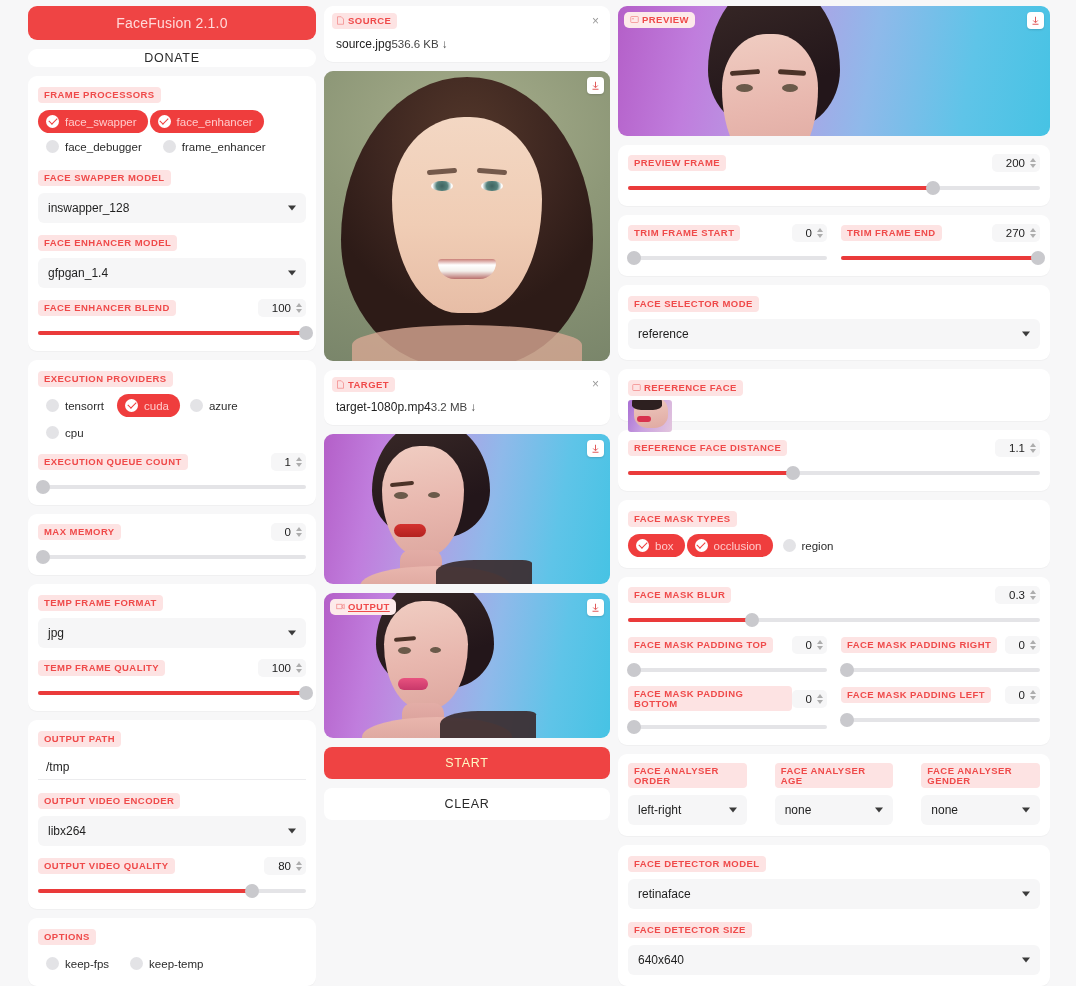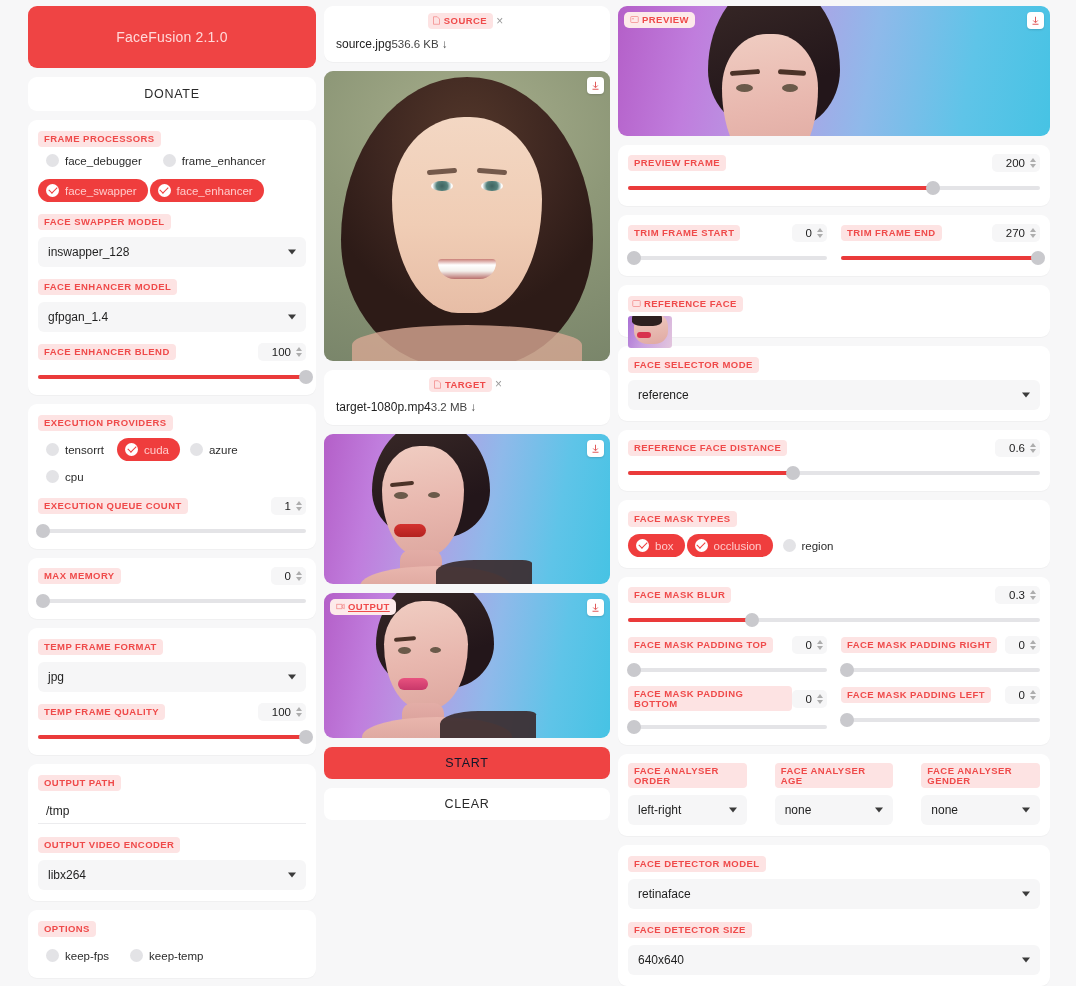--- a/index.html
+++ b/index.html
@@ -169,21 +169,21 @@
     box-shadow: 0 1px 2px rgba(0,0,0,.15);
   }
 
   
   .filerow {
     display: flex; align-items: center; 
     padding: 8px 4px 3px 4px;
     font-size: 12px; color: #222;
   }
   .filerow .sz { color: #444; font-size: 11.5px; }
-  .cardhead { display: flex; align-items: center; justify-content: center; }
+  .cardhead { display: flex; align-items: center; justify-content: space-between; }
   .xclose { color: #9a9a9a; font-size: 12px; line-height: 1; padding: 0 3px; }
 
   
   .photo-source {
     width: 100%; height: 290px; position: relative; overflow: hidden;
     background:
       radial-gradient(120% 90% at 50% 20%, #a7ae8c 0%, #8e9878 45%, #79856a 100%);
   }
   .ps-hair {
     position:absolute; left:50%; top:6px; transform:translateX(-50%);
@@ -216,21 +216,21 @@
   .st-neck { position:absolute; background: linear-gradient(180deg,#e3ada6 0%, #d79b96 100%); border-radius: 10px; }
   .st-chest { position:absolute; border-radius: 50% 50% 0 0;
     background: linear-gradient(180deg,#e9b6ad 0%, #dca59d 70%); }
   .st-dress { position:absolute; border-radius: 40% 10% 0 0; background: #3a2b2e; opacity:.92; }
   .st-lip { position:absolute; border-radius: 8px; }
   .st-eye { position:absolute; border-radius:50%; background:#6b5a4a; }
   .st-brow { position:absolute; border-radius:3px; background:#4c3328; }
 
   
   .btn-start {
-    background: #ef4343; color: #0f172a;
+    background: #ef4343; color: #fef9c3;
     height: 32px; border-radius: 8px;
     display:flex; align-items:center; justify-content:center;
     font-size: 12.5px; letter-spacing: .7px;
   }
   .btn-clear {
     background: #ffffff; color: #2a2a2a;
     height: 32px; border-radius: 8px;
     display:flex; align-items:center; justify-content:center;
     font-size: 12.5px; letter-spacing: .7px;
   }
@@ -256,38 +256,38 @@
     <div class="banner">
       <span>FaceFusion 2.1.0</span>
     </div>
 
     <div class="donate">
       <span>DONATE</span>
     </div>
 
     <div class="card">
       <span class="chip">FRAME PROCESSORS</span>
+      <div class="pillrow">
+        <div class="pill on">
+          <span class="dot"></span>
+          <span>face_swapper</span>
+        </div>
+        <div class="pill on">
+          <span class="dot"></span>
+          <span>face_enhancer</span>
+        </div>
+      </div>
       <div class="pillrow" style="margin-top:2px;">
         <div class="pill">
           <span class="dot"></span>
           <span>face_debugger</span>
         </div>
         <div class="pill">
           <span class="dot"></span>
           <span>frame_enhancer</span>
-        </div>
-      </div>
-      <div class="pillrow">
-        <div class="pill on">
-          <span class="dot"></span>
-          <span>face_swapper</span>
-        </div>
-        <div class="pill on">
-          <span class="dot"></span>
-          <span>face_enhancer</span>
         </div>
       </div>
 
       <div style="margin-top:10px;">
         <span class="chip">FACE SWAPPER MODEL</span>
         <div class="select">
           <span>inswapper_128</span>
           <span class="caret"></span>
         </div>
       </div>
@@ -404,20 +404,37 @@
     <div class="card">
       <span class="chip">OUTPUT PATH</span>
       <div class="textfield">
         <span>/tmp</span>
       </div>
       <div style="margin-top:11px;">
         <span class="chip">OUTPUT VIDEO ENCODER</span>
         <div class="select">
           <span>libx264</span>
           <span class="caret"></span>
+        </div>
+      </div>
+      <div style="margin-top:11px;">
+        <div class="labelrow">
+          <span class="chip">OUTPUT VIDEO QUALITY</span>
+          <span class="numbox">
+            <span class="val">80</span>
+            <span class="stepper">
+                <i class="up"></i>
+                <i class="down"></i>
+              </span>
+          </span>
+        </div>
+        <div class="slider">
+          <div class="track"></div>
+          <div class="fill" style="width:80%"></div>
+          <div class="thumb" style="left:80%"></div>
         </div>
       </div>
     </div>
 
     <div class="card">
       <span class="chip">OPTIONS</span>
       <div class="pillrow">
         <div class="pill">
           <span class="dot"></span>
           <span>keep-fps</span>
@@ -606,46 +623,46 @@
           </div>
           <div class="slider">
             <div class="track"></div>
             <div class="fill" style="width:100%"></div>
             <div class="thumb" style="left:99%"></div>
           </div>
         </div>
       </div>
     </div>
 
+    <div class="card">
+      <span class="chip">FACE SELECTOR MODE</span>
+      <div class="select">
+        <span>reference</span>
+        <span class="caret"></span>
+      </div>
+    </div>
+
     <div class="card refface-card">
       <span class="chip withicon">
         <svg class="ic" viewBox="0 0 12 12">
             <rect x="1" y="2" width="10" height="8" rx="1" fill="none" stroke="#ef6a6a" stroke-width="1"></rect>
           </svg><span>REFERENCE FACE</span>
       </span>
       <div class="refthumb">
         <div style="position:absolute;left:6px;top:-4px;width:34px;height:32px;border-radius:46% 46% 40% 40%;background:linear-gradient(170deg,#f0cdc2,#e0a9a2);"></div>
         <div style="position:absolute;left:9px;top:16px;width:14px;height:6px;border-radius:4px;background:#d8324e;"></div>
         <div style="position:absolute;left:4px;top:-6px;width:30px;height:16px;border-radius:50% 50% 30% 30%;background:#2d2020;"></div>
       </div>
     </div>
 
     <div class="card">
-      <span class="chip">FACE SELECTOR MODE</span>
-      <div class="select">
-        <span>reference</span>
-        <span class="caret"></span>
-      </div>
-    </div>
-
-    <div class="card">
       <div class="labelrow">
         <span class="chip">REFERENCE FACE DISTANCE</span>
         <span class="numbox">
-          <span class="val">0.6</span>
+          <span class="val">1.1</span>
           <span class="stepper">
               <i class="up"></i>
               <i class="down"></i>
             </span>
         </span>
       </div>
       <div class="slider">
         <div class="track"></div>
         <div class="fill" style="width:40%"></div>
         <div class="thumb" style="left:40%"></div>

